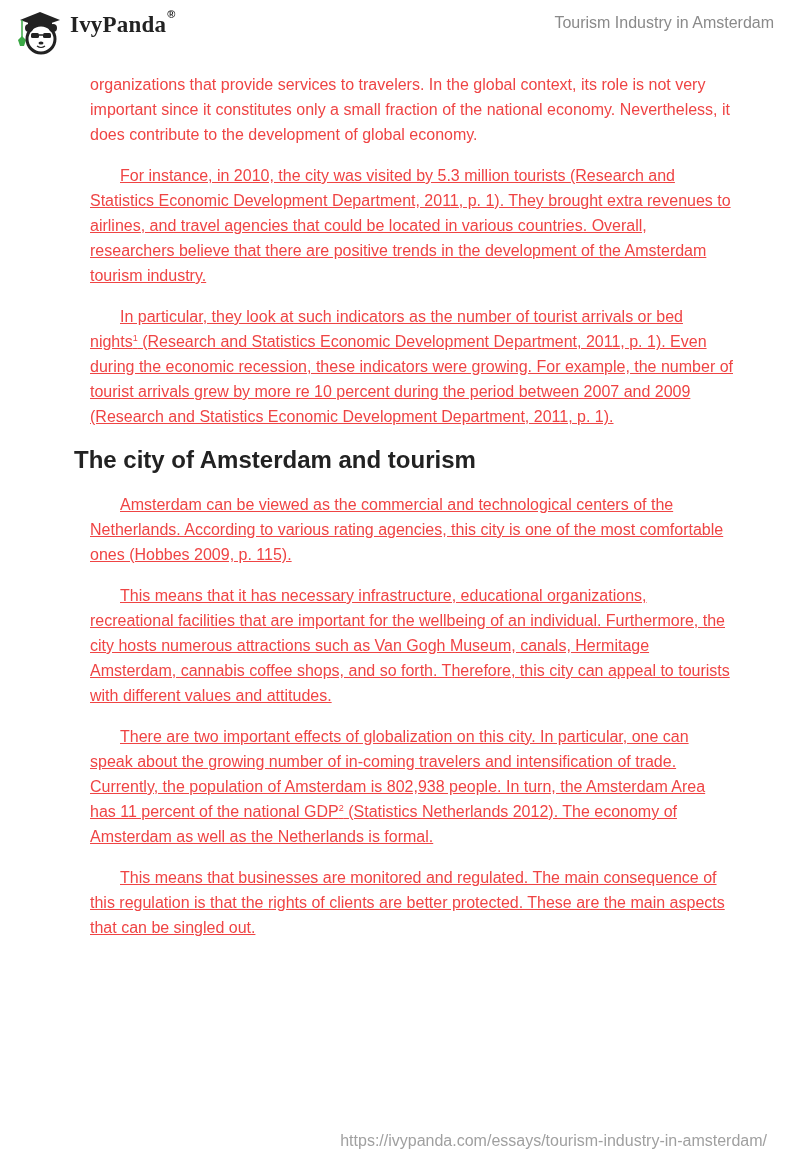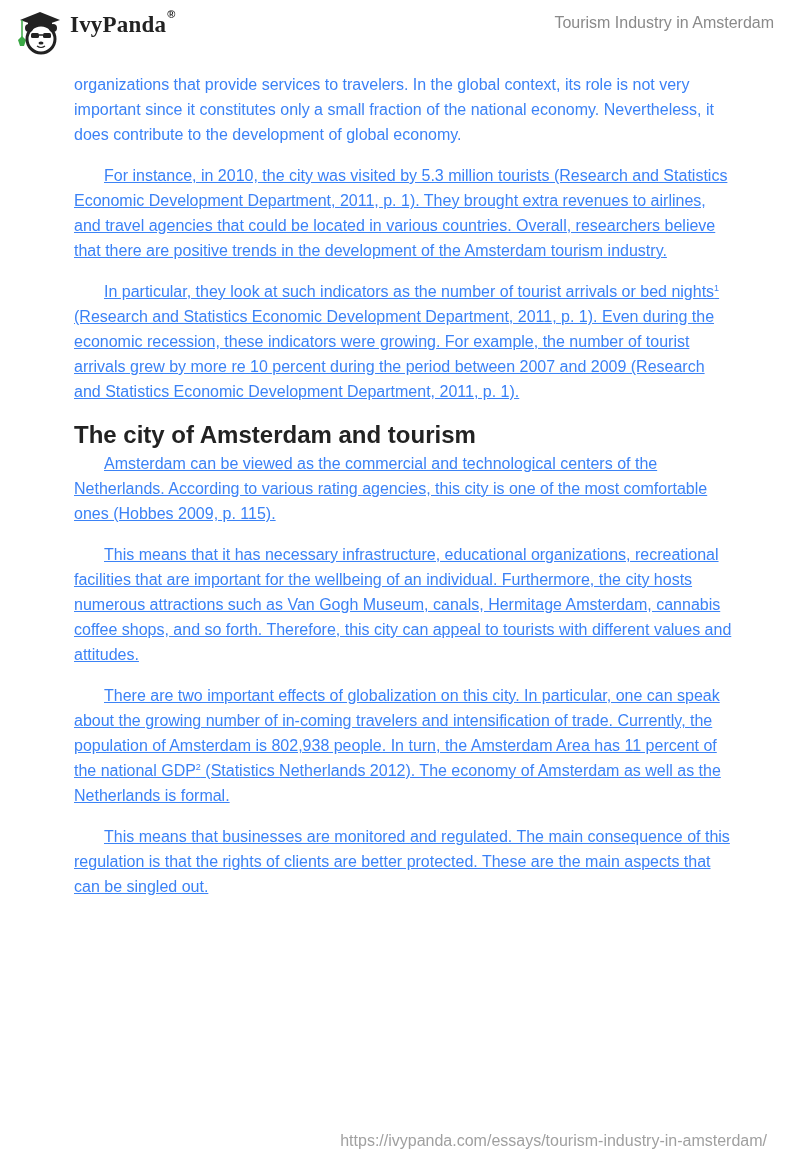--- a/index.html
+++ b/index.html
@@ -54,28 +54,28 @@
       font-size: 16px;
       color: #8a8a8a;
     }
     .content {
       position: absolute;
       left: 74px;
       top: 72px;
       width: 660px;
     }
     .content p {
-      margin: 0 0 16px 0;
+      margin: 0 0 16px 16px;
       font-size: 16px;
       line-height: 25px;
-      color: #3b82f6;
+      color: #ef4444;
     }
     .content p.indent { text-indent: 30px; text-decoration: underline; }
     .content h2 {
-      margin: 6px 0 1px 0;
+      margin: 6px 0 17px 0;
       font-size: 24px;
       line-height: 30px;
       font-weight: bold;
       color: #222222;
     }
     sup {
       font-size: 9px;
       line-height: 0;
       vertical-align: super;
     }

